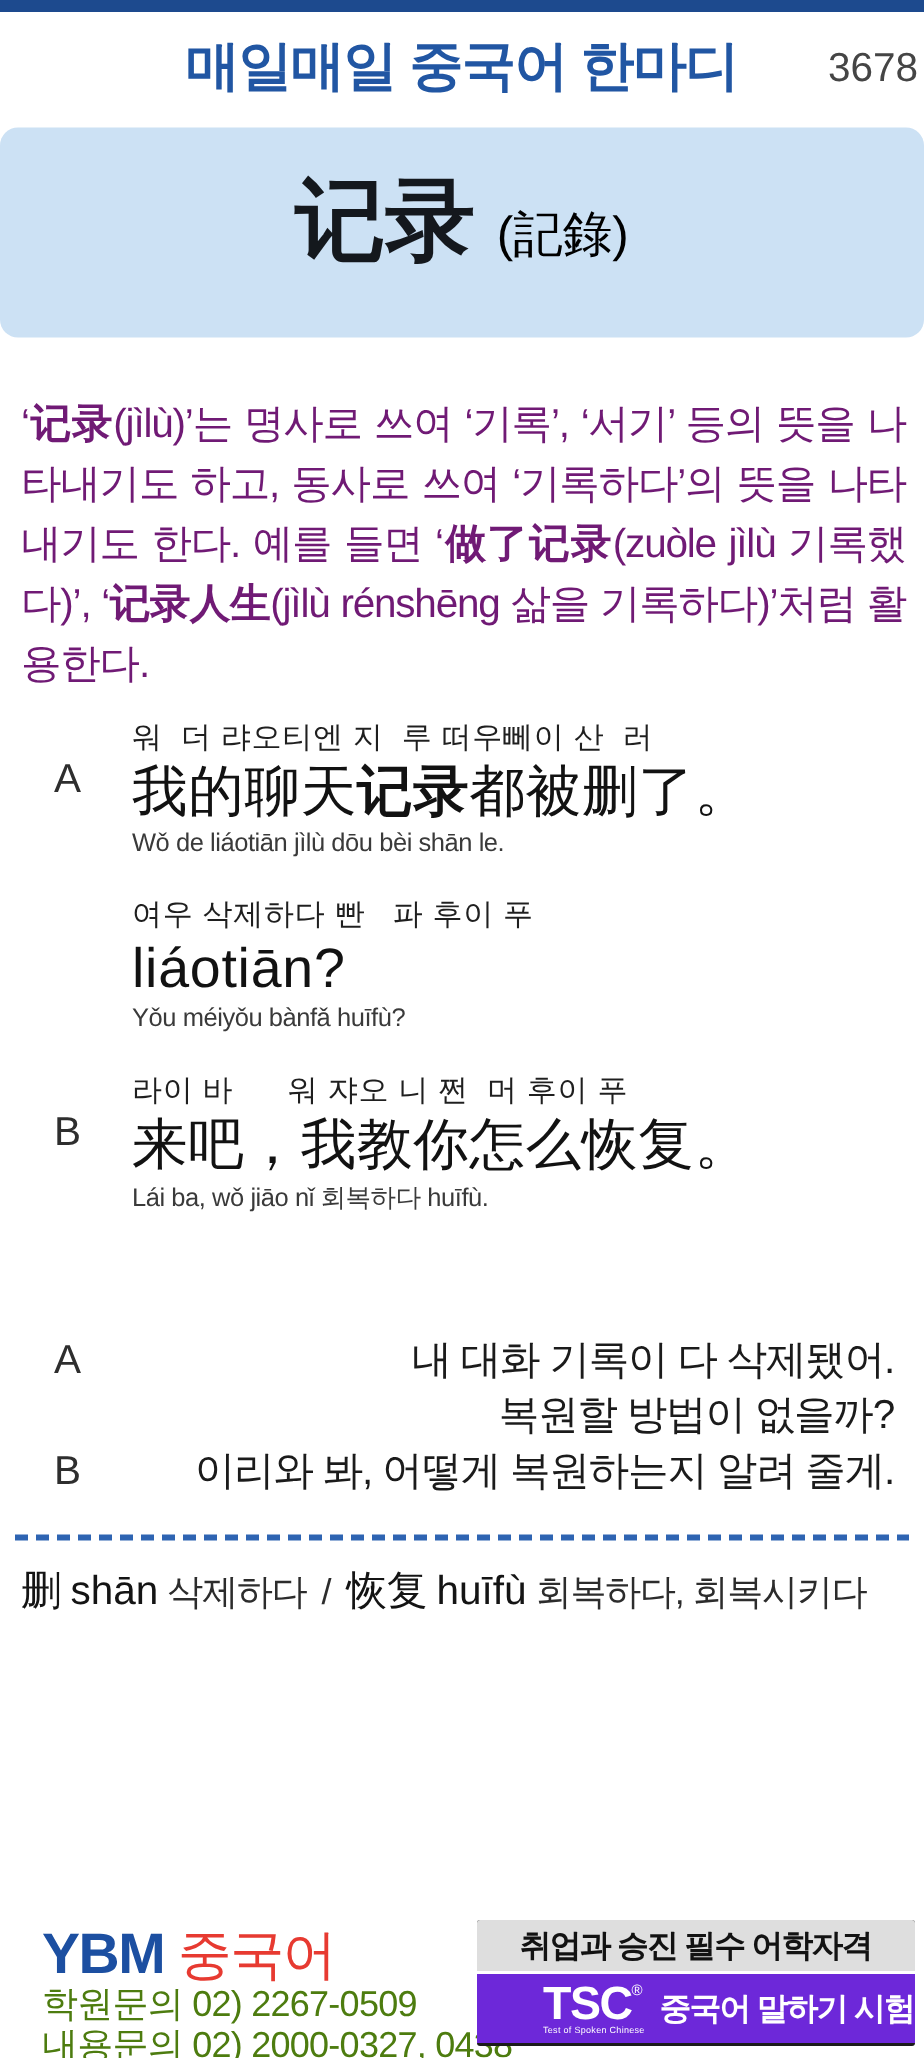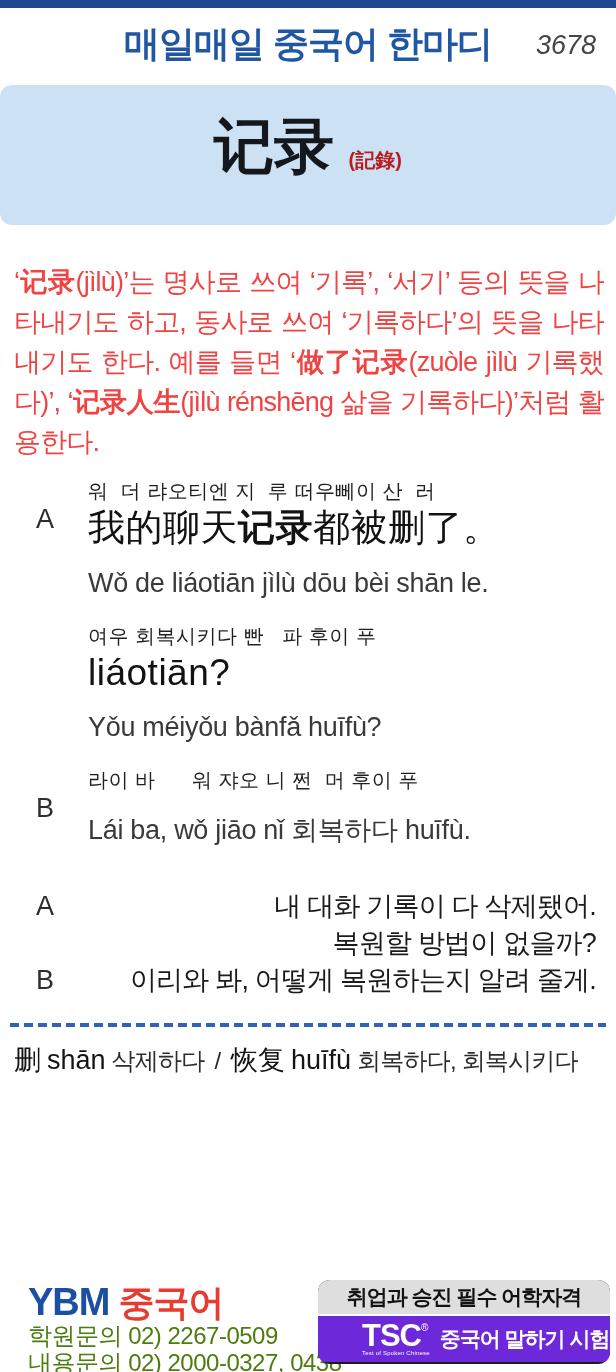--- a/index.html
+++ b/index.html
@@ -21,63 +21,62 @@
   
   .header-title {
     position: absolute; top: 20px; left: 0;
     width: 616px;
     text-align: center;
     font-size: 36px; font-weight: 800;
     letter-spacing: -1px;
     color: #2156a3;
   }
   .issue-number {
-    position: absolute; top: 30px; right: 20px;
+    position: absolute; top: 30px; right: 4px;
     font-size: 27px; font-weight: 400;
     color: #454545;
-    font-style: italic;
   }
   
   .headword-box {
     position: absolute; top: 85px; left: 0;
     width: 616px; height: 140px;
     background: #cce1f4;
     border-radius: 12px;
   }
   .headword-row {
     margin-top: 22px;
     text-align: center;
     white-space: nowrap;
   }
   .headword-simplified {
     font-family: "DejaVu Serif", "Liberation Serif", serif;
     font-size: 60px; font-weight: 600;
     color: #14181d;
     vertical-align: baseline;
   }
   .headword-traditional {
-    font-size: 20px; font-weight: 700;
-    color: #b91c1c;
+    font-size: 33px; font-weight: 400;
+    color: #000000;
     margin-left: 10px;
   }
   .headword-meaning {
     margin-top: 10px;
     text-align: center;
     font-size: 23px;
     color: #1d2126;
     letter-spacing: -0.5px;
   }
   
   .explanation {
     position: absolute; top: 262px; left: 14px;
     width: 590px;
     font-size: 27px;
     line-height: 40px;
     letter-spacing: -0.8px;
-    color: #ef4444;
+    color: #701a75;
     text-align: justify;
   }
   .explanation b { font-weight: 700; }
   
   .dialogue {
     position: absolute; top: 478px; left: 36px;
     width: 566px;
   }
   .dlg-row { display: flex; margin-bottom: 24px; }
   .dlg-label {
@@ -95,24 +94,24 @@
   }
   .zh {
     font-size: 37px;
     color: #121212;
     letter-spacing: 0.5px;
     line-height: 1.15;
     white-space: nowrap;
   }
   .zh .zh-bold { font-weight: 700; }
   .pinyin {
-    font-size: 27px;
+    font-size: 17px;
     color: #3a3a3a;
     letter-spacing: -0.3px;
-    margin-top: 18px;
+    margin-top: 2px;
     white-space: nowrap;
   }
   
   .translation {
     position: absolute; top: 888px; left: 36px;
     width: 560px;
   }
   .tr-row { display: flex; line-height: 37px; }
   .tr-label {
     width: 52px; flex: 0 0 52px;
@@ -149,38 +148,38 @@
     position: absolute; top: 1279px; left: 28px;
     white-space: nowrap;
   }
   .brand-name {
     font-size: 38px; font-weight: 800;
     letter-spacing: -1px;
     color: #1c4fa1;
     margin-top: 40px;
   }
   .brand-subname {
-    font-size: 36px; font-weight: 700;
+    font-size: 36px; font-weight: 400;
     letter-spacing: -1px;
     color: #e73a31;
     margin-left: 9px;
   }
   .contact1, .contact2 {
     position: absolute; left: 28px;
     font-size: 24px; letter-spacing: -0.5px;
     color: #4d7c0f;
     white-space: nowrap;
   }
   .contact1 { top: 1320px; }
   .contact2 { top: 1347px; }
   
   .tsc-badge {
     position: absolute; top: 1280px; left: 318px;
     width: 292px; height: 84px;
-    border-radius: 12px;
+    border-radius: 2px;
     overflow: hidden;
     background: #1b1b1b;
   }
   .tsc-tagline {
     height: 36px;
     background: #dedede;
     border-bottom: 2px solid #ffffff;
     display: flex; align-items: center; justify-content: center;
     font-size: 21px; font-weight: 600;
     letter-spacing: -1px;
@@ -241,30 +240,31 @@
       <div class="dlg-content">
         <div class="pron">워  더 랴오티엔 지  루 떠우뻬이 산  러</div>
         <div class="zh"><span>我的聊天</span><span class="zh-bold">记录</span><span>都被删了。</span></div>
         <div class="pinyin">Wǒ de liáotiān jìlù dōu bèi shān le.</div>
       </div>
     </div>
 
     <div class="dlg-row">
       <span class="dlg-label"></span>
       <div class="dlg-content">
-        <div class="pron">여우 회복시키다 빤   파 후이 푸</div>
+        <div class="pron">여우 삭제하다 빤   파 후이 푸</div>
         <div class="zh"><span>liáotiān?</span><span class="zh-bold"></span><span></span></div>
         <div class="pinyin">Yǒu méiyǒu bànfǎ huīfù?</div>
       </div>
     </div>
 
     <div class="dlg-row">
       <span class="dlg-label">B</span>
       <div class="dlg-content">
         <div class="pron">라이 바      워 쟈오 니 쩐  머 후이 푸</div>
+        <div class="zh"><span>来吧，我教你怎么恢复。</span><span class="zh-bold"></span><span></span></div>
         <div class="pinyin">Lái ba, wǒ jiāo nǐ 회복하다 huīfù.</div>
       </div>
     </div>
 
   </div>
 
   <div class="translation">
     <div class="tr-row">
       <span class="tr-label">A</span>
       <span class="tr-text">내 대화 기록이 다 삭제됐어.</span>

